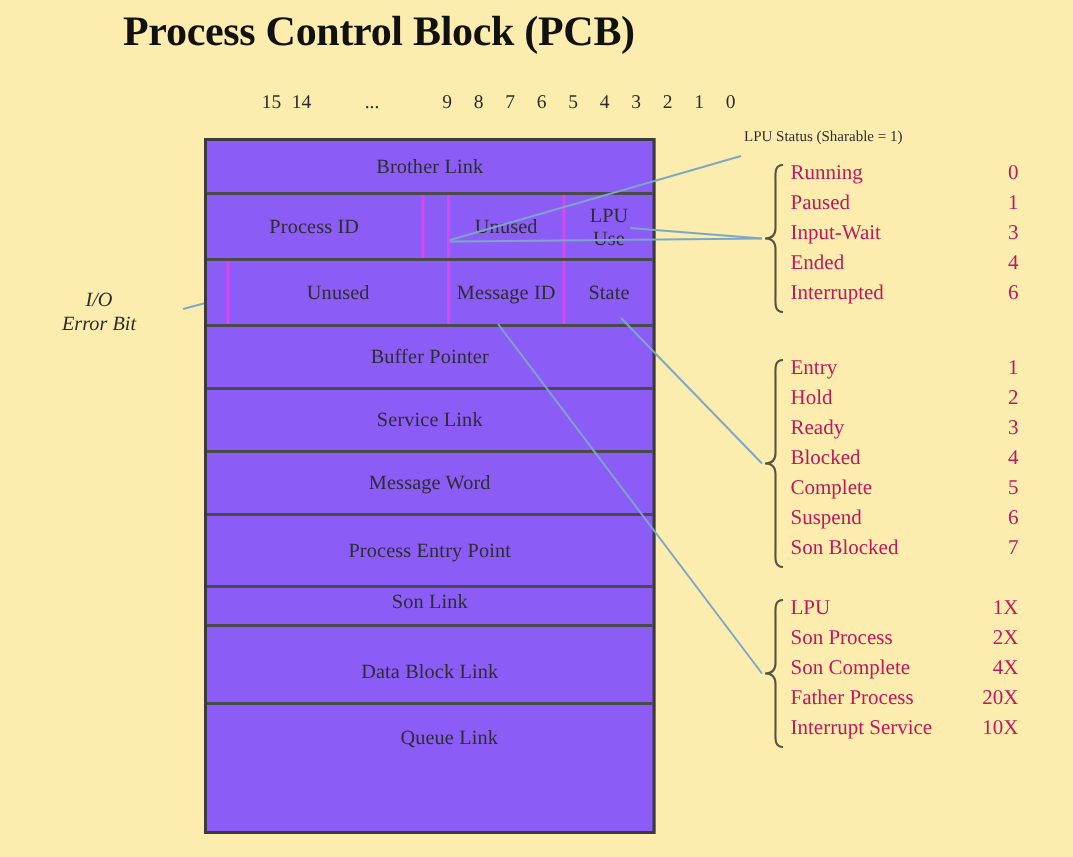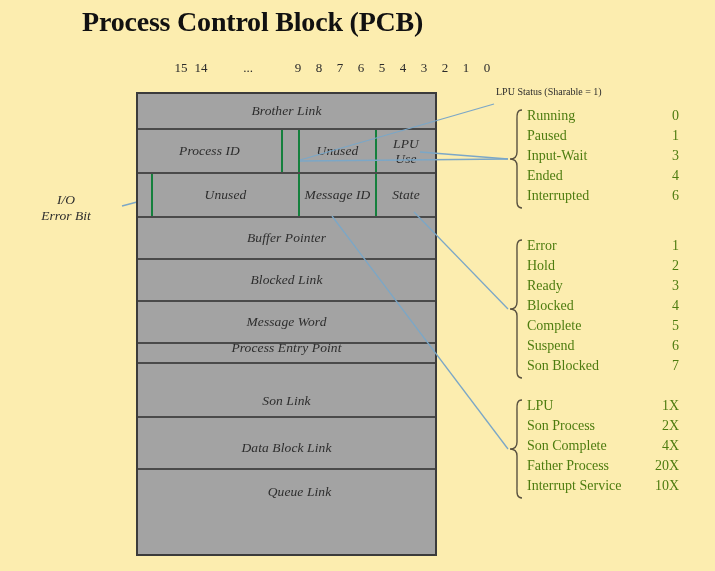--- a/index.html
+++ b/index.html
@@ -52,23 +52,22 @@
 
   
   .pcb {
     position: absolute;
     left: 136px;
     top: 92px;
     width: 301px;
     height: 464px;
     border: 2px solid #3b3b3b;
     box-sizing: border-box;
-    background: #a3a3a3;
+    background: #8b5cf6;
     z-index: 3;
-    font-style: italic;
   }
   .prow {
     position: absolute;
     left: 0;
     right: 0;
     box-sizing: border-box;
     border-bottom: 2px solid #4a4a4a;
     display: flex;
     align-items: stretch;
   }
@@ -76,21 +75,21 @@
 
   .pcell {
     box-sizing: border-box;
     display: flex;
     align-items: center;
     justify-content: center;
     font-size: 13.5px;
     color: #2d2d2d;
     letter-spacing: 0.1px;
     text-align: center;
-    border-right: 2px solid #15803d;
+    border-right: 2px solid #d946ef;
     line-height: 1.12;
     overflow: hidden;
     white-space: nowrap;
   }
   .pcell.nr { border-right: none; }
   .pcell.two { white-space: normal; }
 
   
   .io-label {
     position: absolute;
@@ -131,21 +130,21 @@
   .brace svg { display: block; }
   .ltable {
     flex: 1 1 auto;
     padding-left: 3px;
   }
   .lrow {
     display: flex;
     align-items: baseline;
     height: 20px;
     font-size: 14px;
-    color: #4d7c0f;
+    color: #be185d;
     white-space: nowrap;
   }
   .lname { width: 112px; flex: 0 0 112px; }
   .lval  { width: 40px; flex: 0 0 40px; text-align: right; }
 
   #g1 { left: 508px; top: 108px; }
   #g2 { left: 508px; top: 238px; }
   #g3 { left: 508px; top: 398px; }
 
   
@@ -207,26 +206,26 @@
       <div class="prow" style="top: 80px; height: 44px; position: absolute;">
         <div class="pcell" style="position: absolute; left: 0px; width: 15px; top: 0px; bottom: 0px;"></div>
         <div class="pcell" style="position: absolute; left: 15px; width: 147px; top: 0px; bottom: 0px;">Unused</div>
         <div class="pcell" style="position: absolute; left: 162px; width: 77px; top: 0px; bottom: 0px;">Message ID</div>
         <div class="pcell nr" style="position: absolute; left: 239px; width: 58px; top: 0px; bottom: 0px;">State</div>
       </div>
       <div class="prow" style="top: 124px; height: 42px;">
         <div class="pcell nr" style="width: 297px; height: 100%; border-radius: 20px;">Buffer Pointer</div>
       </div>
       <div class="prow" style="top: 166px; height: 42px;">
-        <div class="pcell nr" style="width: 297px; height: 100%;">Blocked Link</div>
+        <div class="pcell nr" style="width: 297px; height: 100%;">Service Link</div>
       </div>
       <div class="prow" style="top: 208px; height: 42px;">
         <div class="pcell nr" style="width: 297px; height: 100%;">Message Word</div>
       </div>
-      <div class="prow" style="top: 240px; height: 30px; justify-content: center;">
+      <div class="prow" style="top: 250px; height: 48px; justify-content: center;">
         <div class="pcell nr" style="width: 297px; height: 100%;">Process Entry Point</div>
       </div>
       <div class="prow" style="top: 292px; height: 32px;">
         <div class="pcell nr" style="width: 297px; height: 100%;">Son Link</div>
       </div>
       <div class="prow" style="top: 334px; height: 42px;">
         <div class="pcell nr" style="width: 297px; height: 100%;">Data Block Link</div>
       </div>
       <div class="prow last" style="top: 376px; height: 44px; padding-left: 26px;">
         <div class="pcell nr" style="width: 297px; height: 100%;">Queue Link</div>
@@ -271,21 +270,21 @@
   </div>
 
   <div class="lgroup" id="g2">
     <div class="brace">
       <svg width="16" height="142" viewBox="0 0 16 142">
         <path d="M14 2 C8 2 9 8 9 14 L9 64 C9 69 6 71 2 71 C6 71 9 73 9 78 L9 128 C9 134 8 140 14 140" fill="none" stroke="#5a5240" stroke-width="1.4"></path>
       </svg>
     </div>
     <div class="ltable">
         <div class="lrow">
-          <div class="lname">Error</div>
+          <div class="lname">Entry</div>
           <div class="lval">1</div>
         </div>
         <div class="lrow">
           <div class="lname">Hold</div>
           <div class="lval">2</div>
         </div>
         <div class="lrow">
           <div class="lname">Ready</div>
           <div class="lval">3</div>
         </div>

